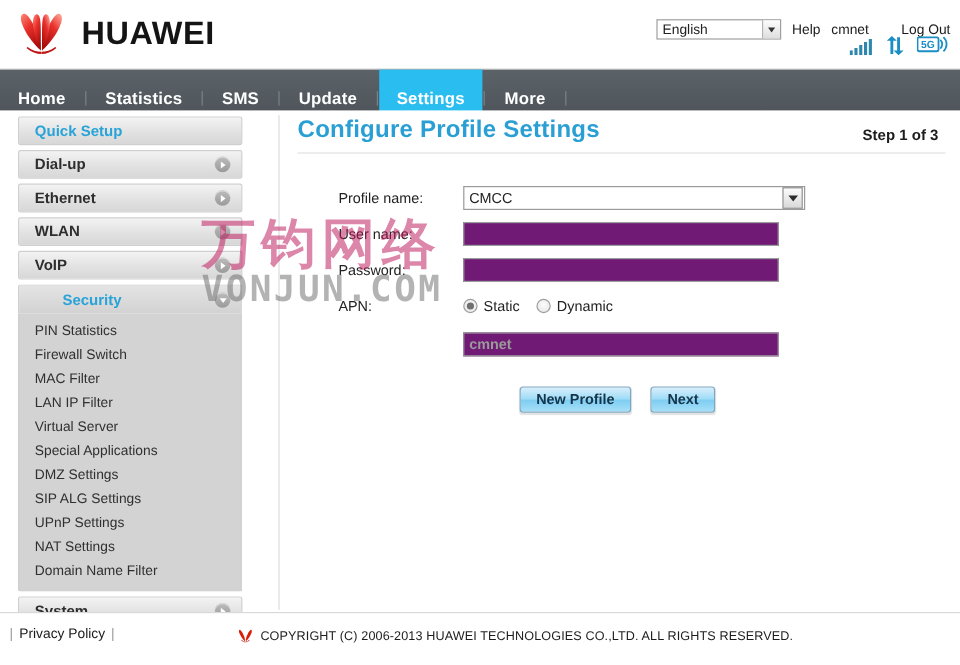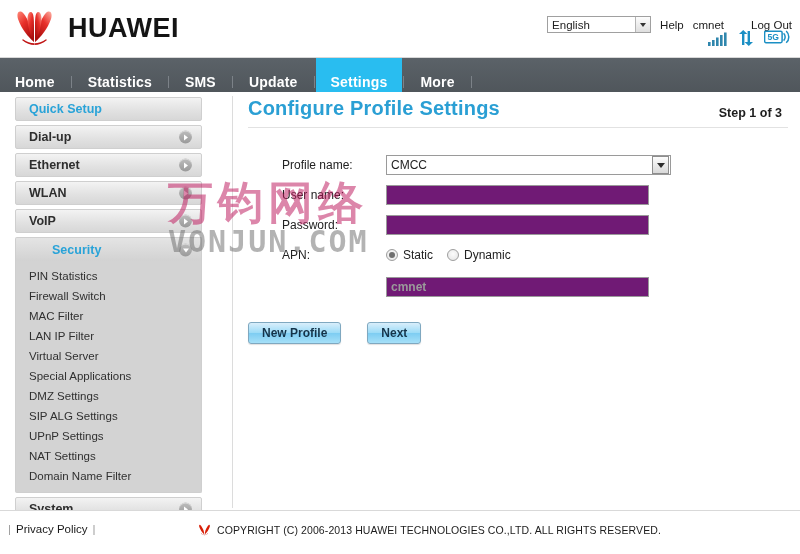--- a/index.html
+++ b/index.html
@@ -243,21 +243,21 @@
     flex: none;
   }
   .radio.checked::after {
     content: ""; width: 6px; height: 6px; border-radius: 50%;
     background: #6f6f6f;
   }
   .radio-lbl { margin-right: 9px; }
   #apn-input-row { margin-top: 10px; margin-bottom: 0; }
 
   #btn-row {
-    display: flex; justify-content: flex-start; gap: 26px;
+    display: flex; justify-content: center; gap: 16px;
     margin-top: 24px; padding-right: 7px;
   }
   .btn {
     height: 22px; min-width: 48px;
     padding: 0 13px;
     border: 1px solid #7fa8c0;
     border-radius: 3px;
     background: linear-gradient(#d9eefb 0%, #9ddcf7 48%, #7ecdf2 52%, #a6e0f8 100%);
     color: #15344a; font-size: 12px; font-weight: bold;
     display: flex; align-items: center; justify-content: center;

